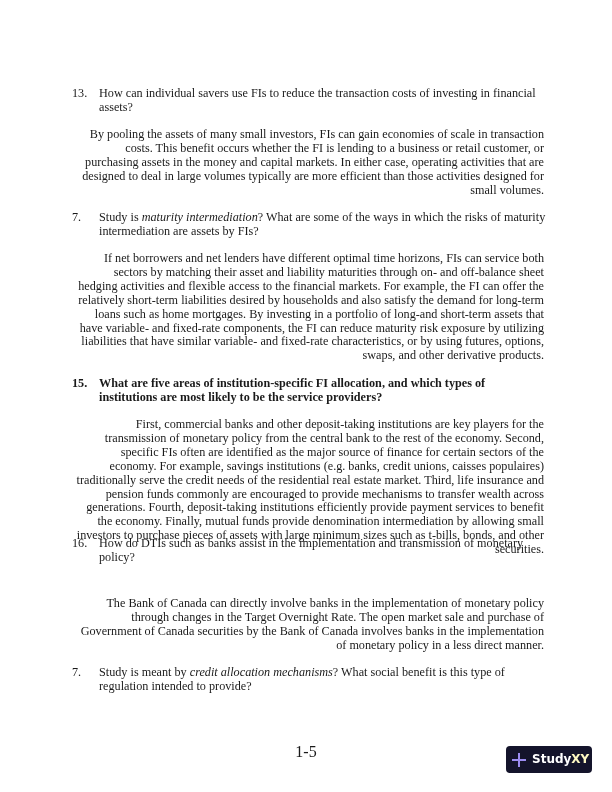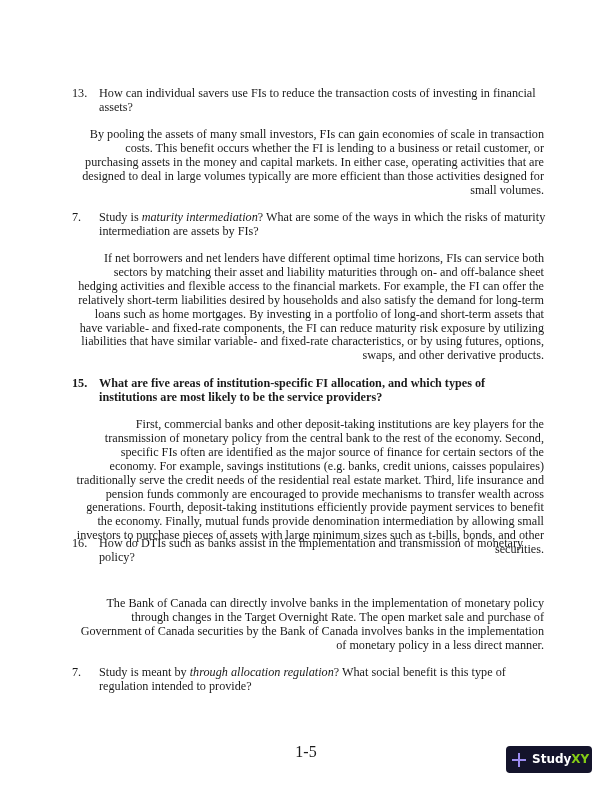--- a/index.html
+++ b/index.html
@@ -75,21 +75,21 @@
     }
     .badge .plus::before,
     .badge .plus::after {
       content: "";
       position: absolute;
       background: #9c8cf0;
     }
     .badge .plus::before { left: 6px; top: 0; width: 2px; height: 14px; }
     .badge .plus::after  { left: 0; top: 6px; width: 14px; height: 2px; }
     .badge .study { color: #ffffff; }
-    .badge .xy { color: #84cc16; }
+    .badge .xy { color: #fef9c3; }
   </style>
 </head>
 <body>
 
 <div class="page">
 
   <div class="question" style="top:87px;">
     <span class="qnum">13.</span>
     <span class="qtext">How can individual savers use FIs to reduce the transaction costs of investing in financial assets?</span>
   </div>
@@ -108,21 +108,21 @@
   <div class="block answer" style="top:418px;">First, commercial banks and other deposit-taking institutions are key players for the transmission of monetary policy from the central bank to the rest of the economy. Second, specific FIs often are identified as the major source of finance for certain sectors of the economy. For example, savings institutions (e.g. banks, credit unions, caisses populaires) traditionally serve the credit needs of the residential real estate market.  Third, life insurance and pension funds commonly are encouraged to provide mechanisms to transfer wealth across generations. Fourth, deposit-taking institutions efficiently provide payment services to benefit the economy. Finally, mutual funds provide denomination intermediation by allowing small investors to purchase pieces of assets with large minimum sizes such as t-bills, bonds, and other securities.</div>
 
   <div class="question" style="top:537px;">
     <span class="qnum">16.</span>
     <span class="qtext">How do DTIs such as banks assist in the implementation and transmission of monetary policy?</span>
   </div>
   <div class="block answer" style="top:597px;">The Bank of Canada can directly involve banks in the implementation of monetary policy through changes in the Target Overnight Rate. The open market sale and purchase of Government of Canada securities by the Bank of Canada involves banks in the implementation of monetary policy in a less direct manner.</div>
 
   <div class="question" style="top:666px;">
     <span class="qnum">7.</span>
-    <span class="qtext"><span>Study is meant by </span><em>through allocation regulation</em><span>? What social benefit is this type of regulation intended to provide?</span></span>
+    <span class="qtext"><span>Study is meant by </span><em>credit allocation mechanisms</em><span>? What social benefit is this type of regulation intended to provide?</span></span>
   </div>
 
   <div class="page-number">1-5</div>
 
   <div class="badge">
     <span class="plus"></span>
     <span class="study">Study</span>
       <span class="xy">XY</span>
   </div>
 </div>

